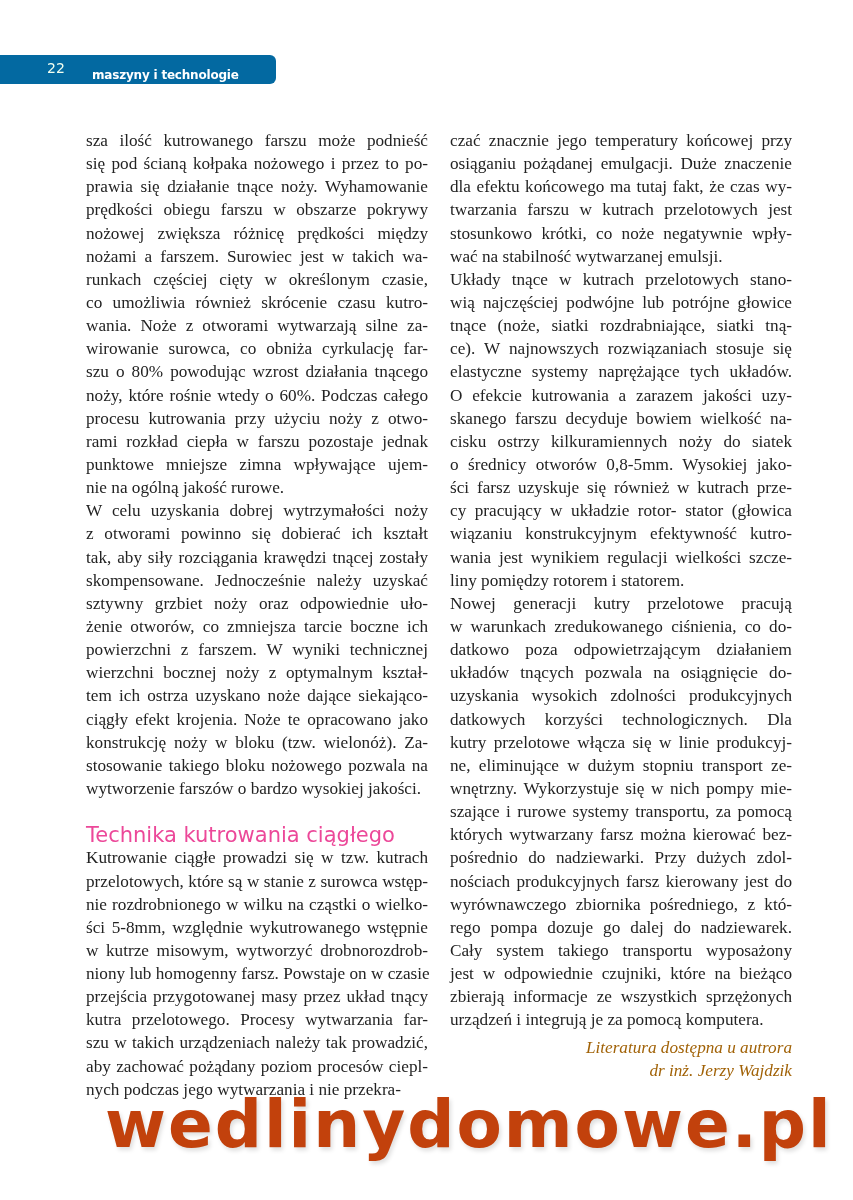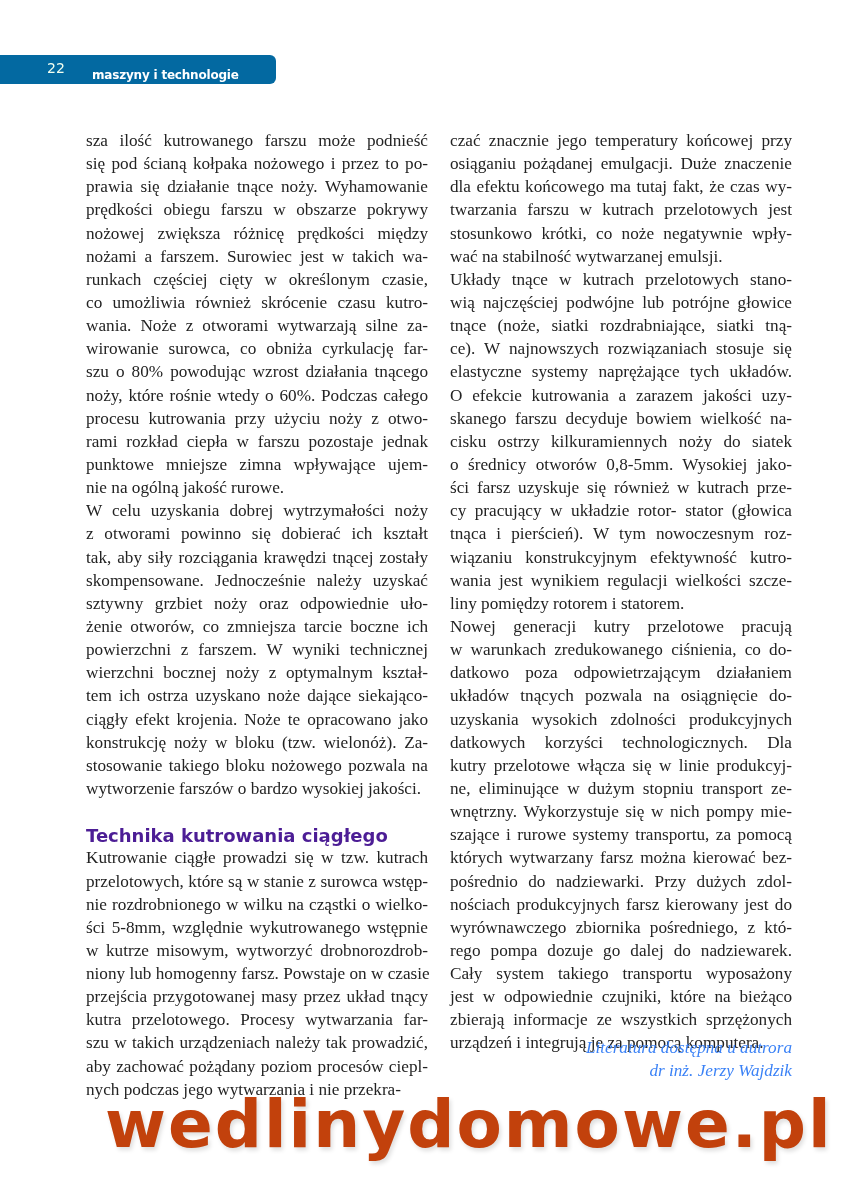--- a/index.html
+++ b/index.html
@@ -29,25 +29,25 @@
   .line {
     height: 23.15px; line-height: 23.15px; font-size: 17.2px;
     white-space: nowrap; text-align: justify; text-align-last: justify;
     overflow: visible;
   }
   .line.last { text-align-last: left; }
   .line.blank { }
   .heading {
     height: 23.15px; line-height: 25px;
     font-family: "DejaVu Sans", "Liberation Sans", sans-serif;
-    font-weight: bold; font-size: 18px; color: #4c1d95; white-space: nowrap;
+    font-weight: normal; font-size: 21px; color: #ec4899; white-space: nowrap;
   }
   .signature {
     position: absolute; right: 61px; width: 400px; text-align: right;
-    font-style: italic; font-size: 17.2px; line-height: 23px; color: #3b82f6;
+    font-style: italic; font-size: 17.2px; line-height: 23px; color: #a16207;
   }
   .sig1 { top: 1036px; }
   .sig2 { top: 1059px; }
   .watermark {
     position: absolute; left: 105px; top: 1086px; width: 660px;
     font-family: "DejaVu Sans", "Liberation Sans", sans-serif; font-weight: bold;
     font-size: 66px; letter-spacing: 2px; color: #c2410c;
     text-shadow: 2px 3px 4px rgba(0,0,0,0.13);
     white-space: nowrap;
   }
@@ -125,21 +125,20 @@
       <div class="line">wią najczęściej podwójne lub potrójne głowice</div>
       <div class="line">tnące (noże, siatki rozdrabniające, siatki tną-</div>
       <div class="line">ce). W najnowszych rozwiązaniach stosuje się</div>
       <div class="line">elastyczne systemy naprężające tych układów.</div>
       <div class="line">O efekcie kutrowania a zarazem jakości uzy-</div>
       <div class="line">skanego farszu decyduje bowiem wielkość na-</div>
       <div class="line">cisku ostrzy kilkuramiennych noży do siatek</div>
       <div class="line">o średnicy otworów 0,8-5mm. Wysokiej jako-</div>
       <div class="line">ści farsz uzyskuje się również w kutrach prze-</div>
       <div class="line">cy pracujący w układzie rotor- stator (głowica</div>
-      <div class="line">tnąca i pierścień). W tym nowoczesnym roz-</div>
       <div class="line">wiązaniu konstrukcyjnym efektywność kutro-</div>
       <div class="line">wania jest wynikiem regulacji wielkości szcze-</div>
       <div class="line last">liny pomiędzy rotorem i statorem.</div>
     </div>
   <div>
       <div class="line">Nowej generacji kutry przelotowe pracują</div>
       <div class="line">w warunkach zredukowanego ciśnienia, co do-</div>
       <div class="line">datkowo poza odpowietrzającym działaniem</div>
       <div class="line">układów tnących pozwala na osiągnięcie do-</div>
       <div class="line">uzyskania wysokich zdolności produkcyjnych</div>

